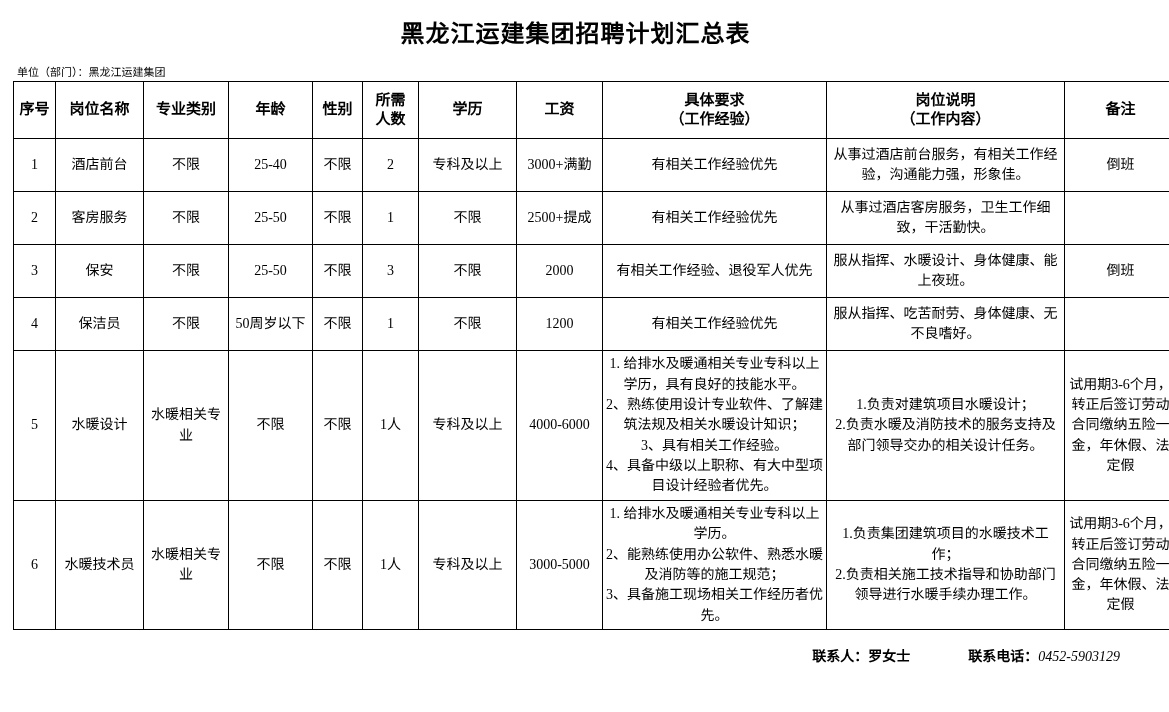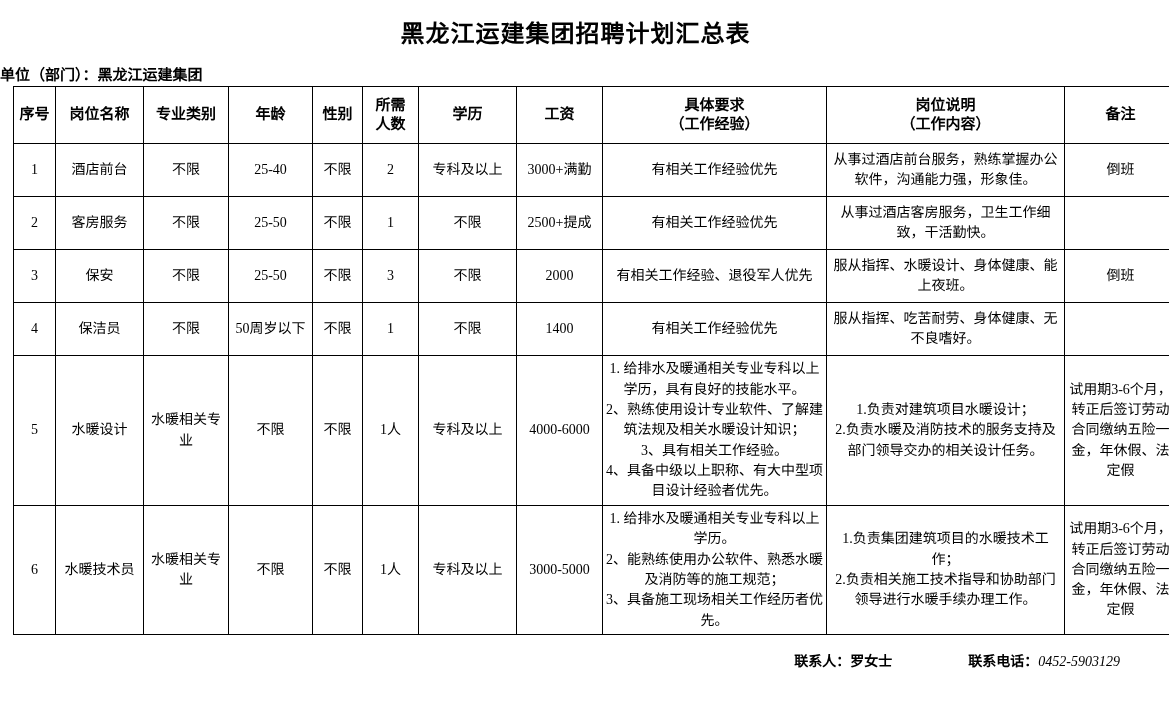--- a/index.html
+++ b/index.html
@@ -13,23 +13,23 @@
   .page { width: 1151px; height: 712px; position: relative; }
 
   .doc-title {
     text-align: center;
     font-size: 24px;
     font-weight: bold;
     padding-top: 14px;
     letter-spacing: 1px;
   }
   .unit-line {
-    font-size: 15px;
-    font-weight: bold;
-    margin: 14px 0 2px 0;
+    font-size: 11px;
+    font-weight: normal;
+    margin: 14px 0 2px 17px;
   }
 
   table.recruit {
     border-collapse: collapse;
     table-layout: fixed;
     width: 1163px;
     margin-left: 13px;
   }
   table.recruit th, table.recruit td {
     border: 1px solid #000000;
@@ -58,21 +58,21 @@
     font-size: 12.5px;
     line-height: 1.5;
     padding: 2px 3px;
   }
 
   .footer-line {
     margin-top: 15px;
     padding-right: 31px;
     display: flex;
     justify-content: flex-end;
-    gap: 76px;
+    gap: 58px;
     font-size: 14px;
   }
   .footer-line .lbl { font-weight: bold; }
   .footer-line .phone-wrap { font-weight: bold; }
   .footer-line .phone-num { font-weight: normal; font-style: italic; }
 </style>
 </head>
 <body>
 
 <div class="page">
@@ -117,21 +117,21 @@
       <tr class="rw">
         <td>1</td>
         <td>酒店前台</td>
         <td>不限</td>
         <td>25-40</td>
         <td>不限</td>
         <td>2</td>
         <td>专科及以上</td>
         <td>3000+满勤</td>
         <td>有相关工作经验优先</td>
-        <td class="left">从事过酒店前台服务，熟练掌握办公软件，沟通能力强，形象佳。</td>
+        <td class="left">从事过酒店前台服务，有相关工作经验，沟通能力强，形象佳。</td>
         <td>倒班</td>
       </tr>
       <tr class="rw">
         <td>2</td>
         <td>客房服务</td>
         <td>不限</td>
         <td>25-50</td>
         <td>不限</td>
         <td>1</td>
         <td>不限</td>
@@ -154,21 +154,21 @@
         <td>倒班</td>
       </tr>
       <tr class="rw">
         <td>4</td>
         <td>保洁员</td>
         <td>不限</td>
         <td>50周岁以下</td>
         <td>不限</td>
         <td>1</td>
         <td>不限</td>
-        <td>1400</td>
+        <td>1200</td>
         <td>有相关工作经验优先</td>
         <td>服从指挥、吃苦耐劳、身体健康、无不良嗜好。</td>
         <td></td>
       </tr>
       <tr class="tall1">
         <td>5</td>
         <td>水暖设计</td>
         <td>水暖相关专业</td>
         <td>不限</td>
         <td>不限</td>

